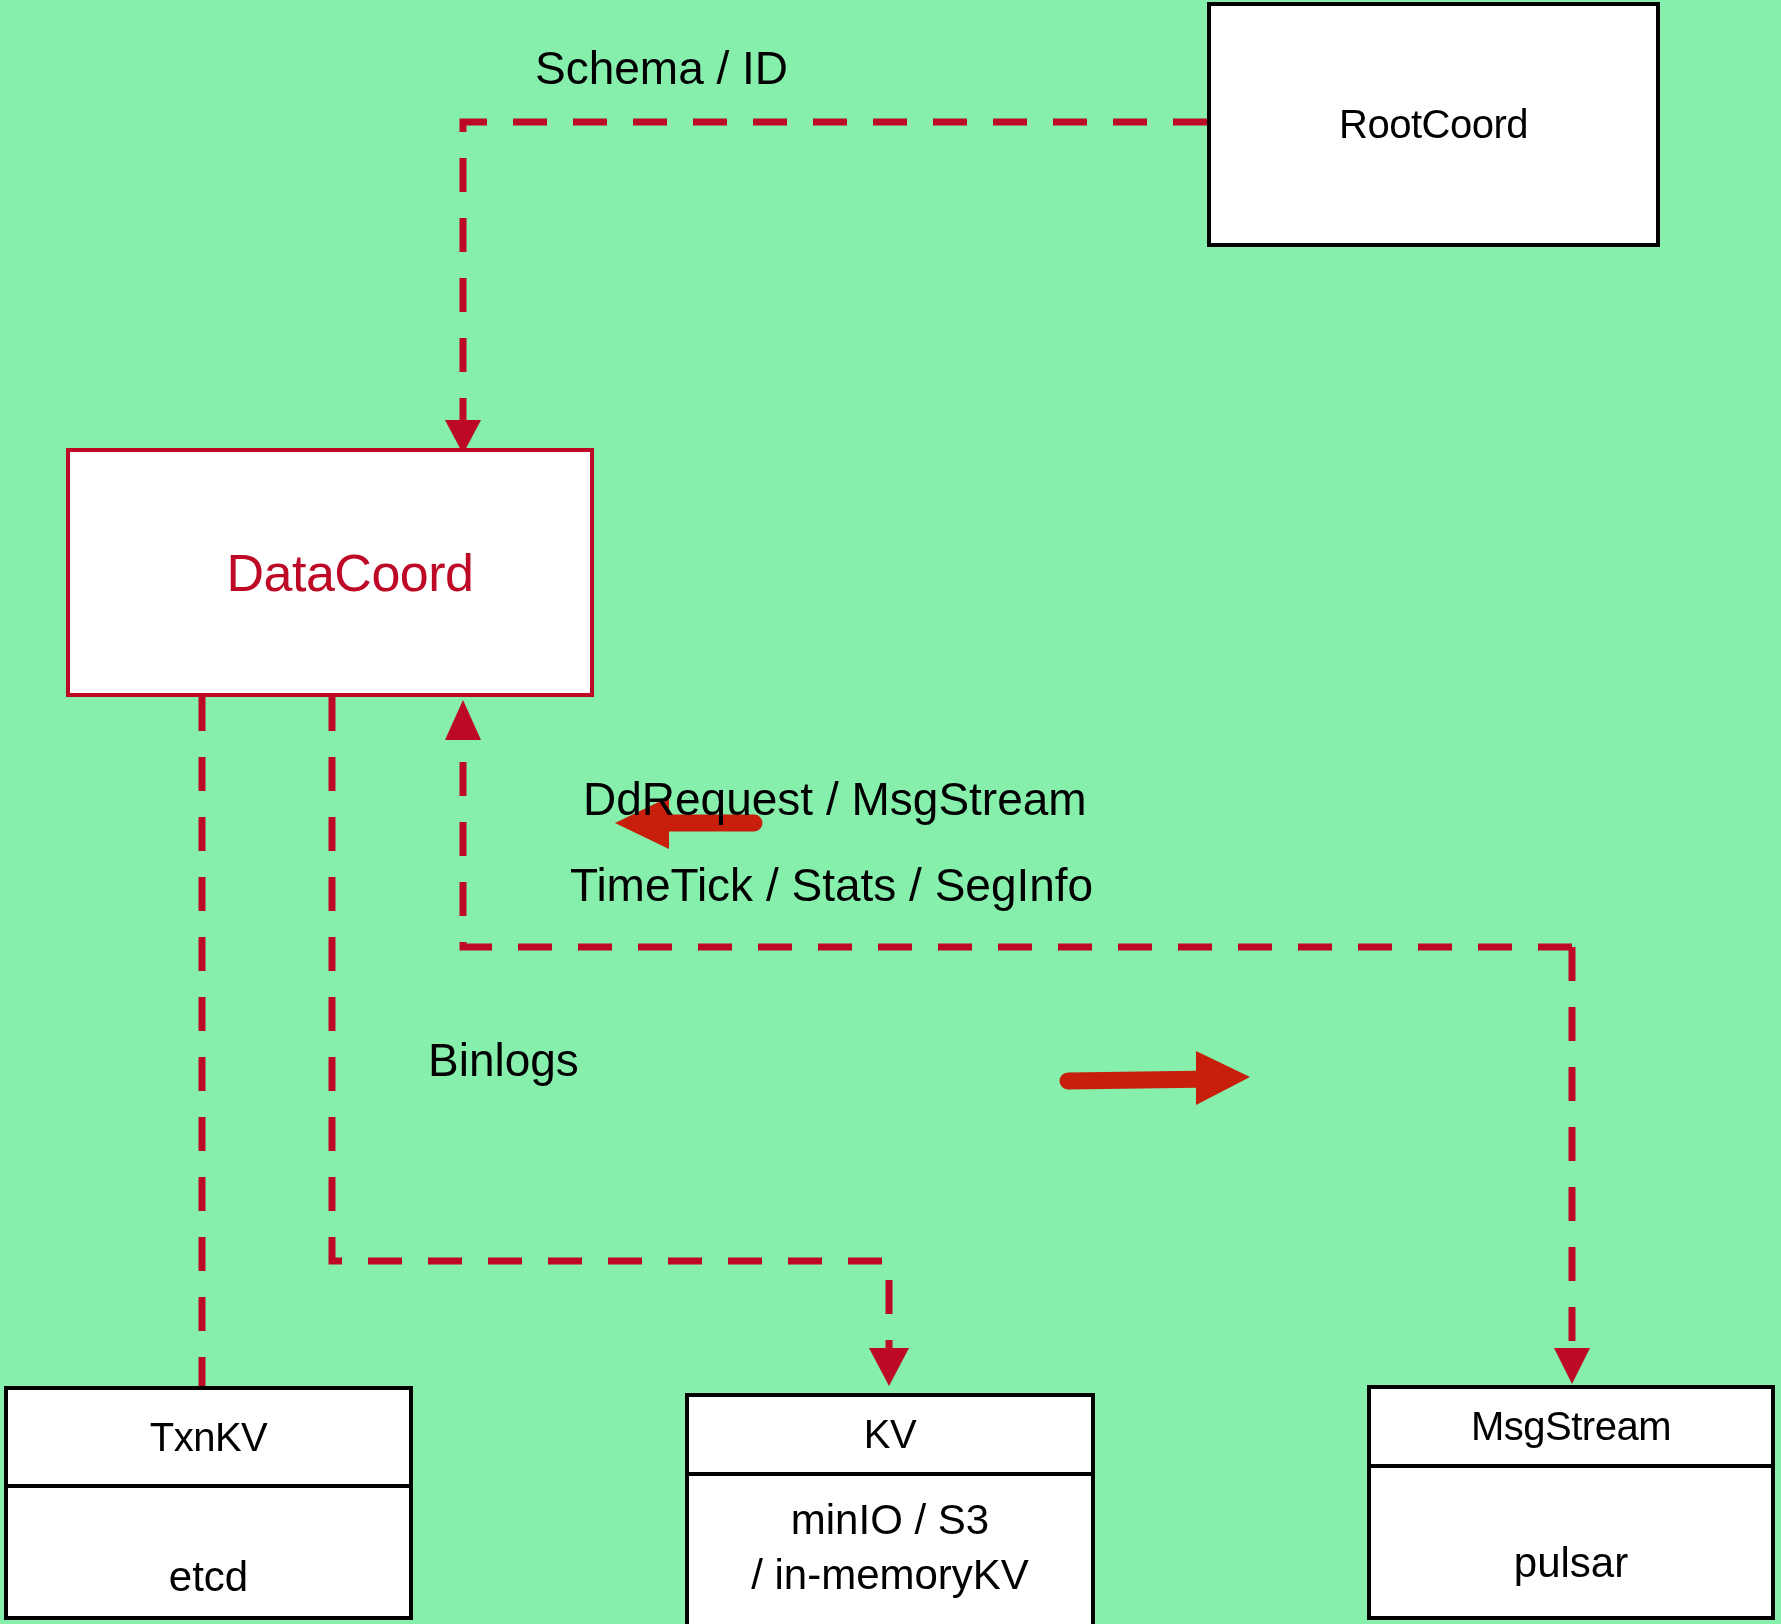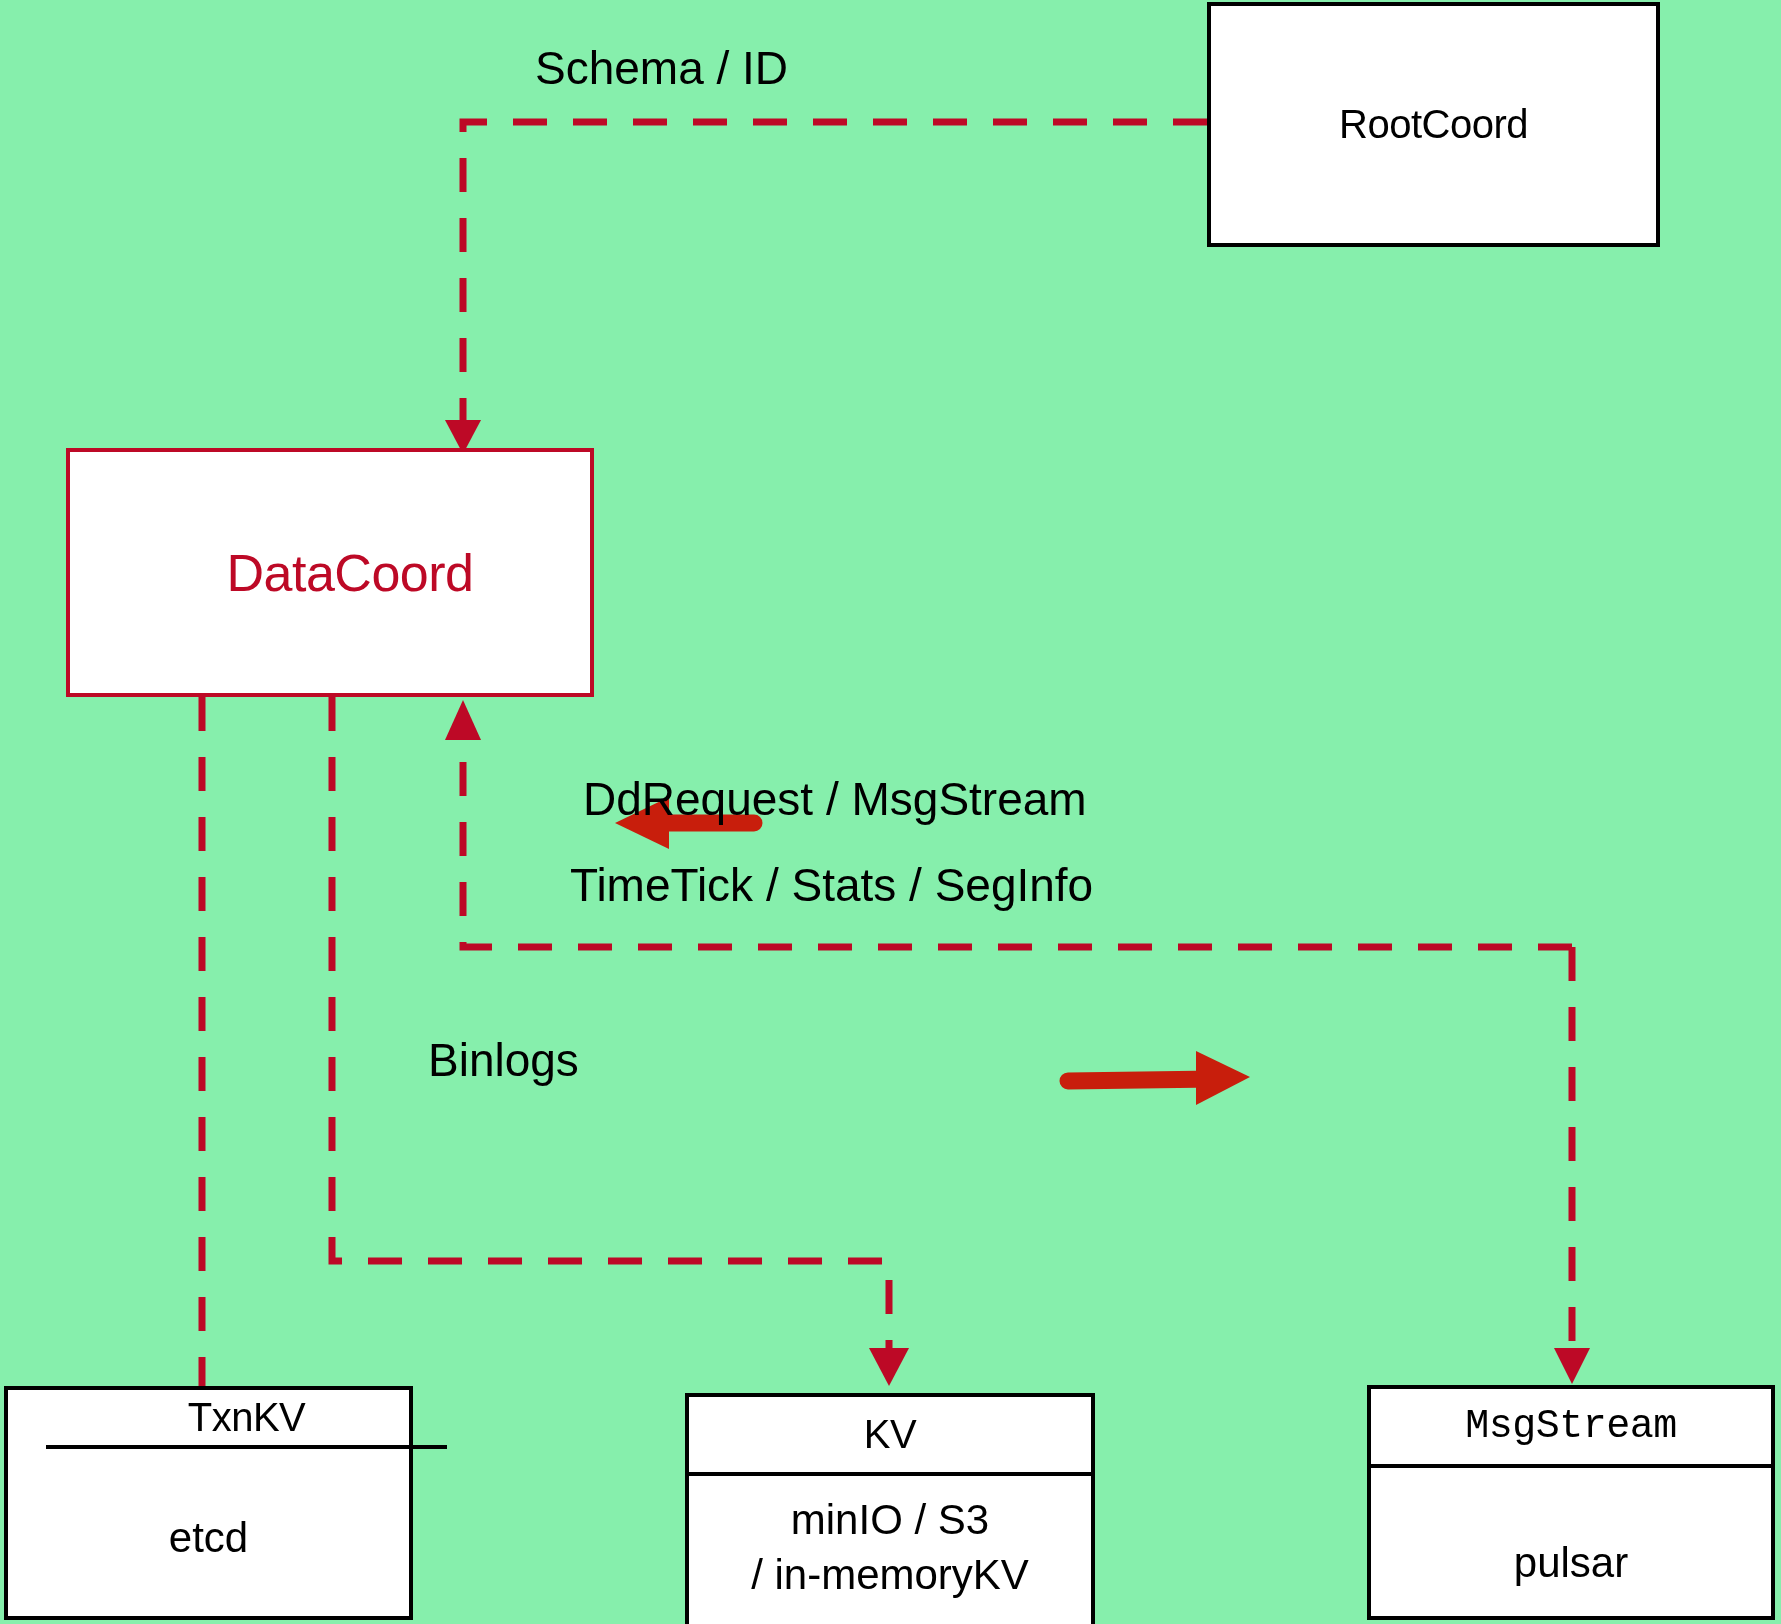--- a/index.html
+++ b/index.html
@@ -139,34 +139,34 @@
 
   <div class="node-box black" style="left:1207px; top:2px; width:453px; height:245px;">
     <div class="node-title plain" style="height:100%;">RootCoord</div>
   </div>
 
   <div class="node-box red" style="left:66px; top:448px; width:528px; height:249px;">
     <div class="node-title red-text" style="height:100%;">DataCoord</div>
   </div>
 
   <div class="node-box black" style="left:4px; top:1386px; width:409px; height:234px;">
-    <div class="node-title plain hdr" style="height:59px;margin-left:38px;">TxnKV</div>
+    <div class="node-title plain hdr" style="height:98px;">TxnKV</div>
     <div class="body-cell" style="height:179px;border-radius:10px;">
       <div>etcd</div>
     </div>
   </div>
 
   <div class="node-box black" style="left:685px; top:1385px; width:410px; height:235px;margin-top:8px;">
     <div class="node-title plain hdr" style="height:79px;">KV</div>
     <div class="body-cell" style="height:144px;">
       <div>minIO / S3</div>
       <div>/ in-memoryKV</div>
     </div>
   </div>
 
   <div class="node-box black" style="left:1367px; top:1385px; width:408px; height:235px;">
-    <div class="node-title plain hdr" style="height:79px;font-family:Liberation Mono, monospace;">MsgStream</div>
+    <div class="node-title plain hdr" style="height:79px;">MsgStream</div>
     <div class="body-cell" style="height:190px;">
       <div>pulsar</div>
     </div>
   </div>
 
 </div>
 
 </body></html>

